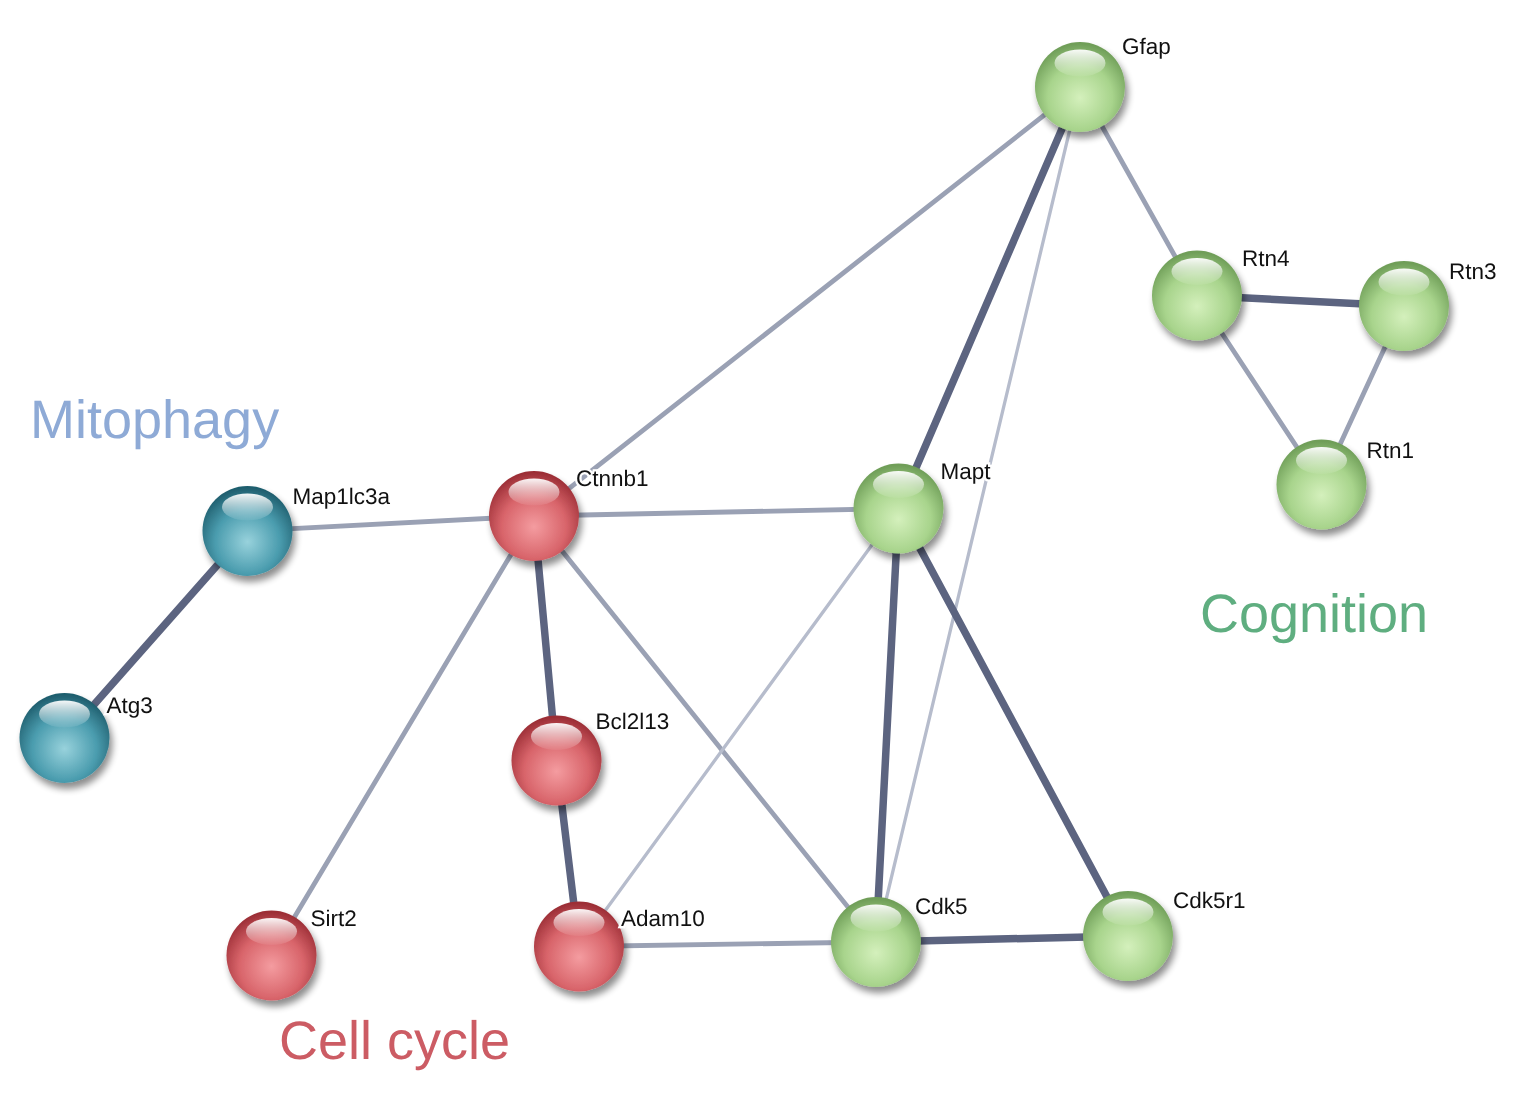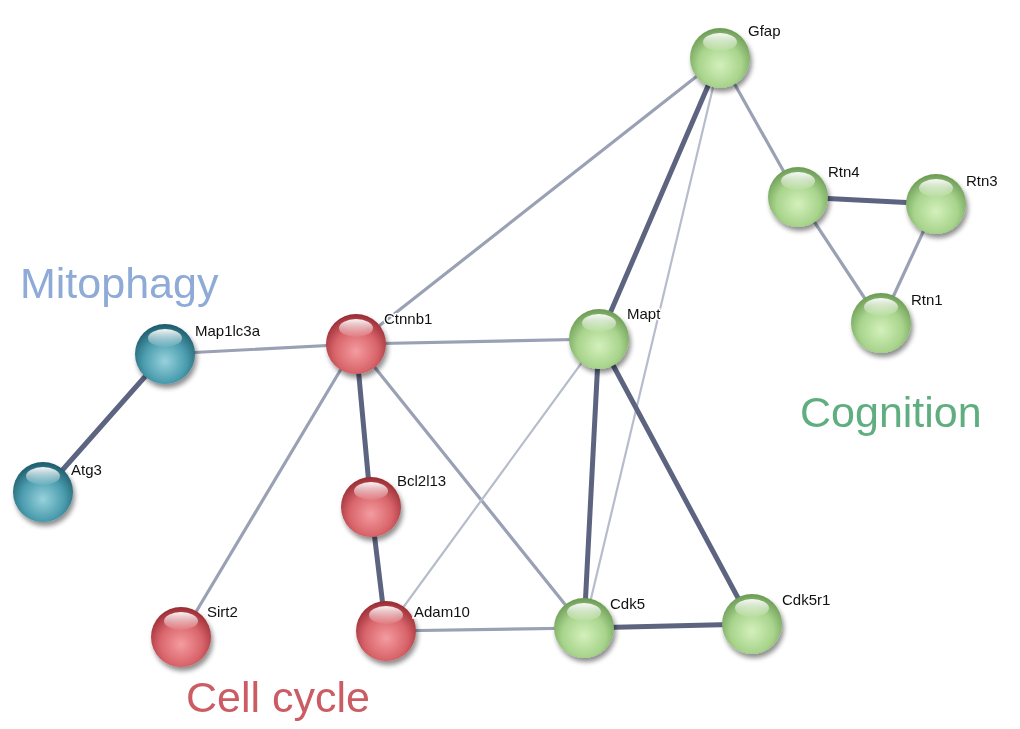--- a/index.html
+++ b/index.html
@@ -1,18 +1,18 @@
 <!DOCTYPE html>
 <html><head>
 <meta charset="utf-8">
 <style>
   html, body { margin:0; padding:0; background:#ffffff; }
   body { width:1020px; height:729px; position:relative; overflow:hidden; font-family:"Liberation Sans", sans-serif; }
   #net { position:absolute; left:0; top:0; width:1020px; height:729px; }
-  .cluster { position:absolute; font-family:"Liberation Sans", sans-serif; font-size:43px; line-height:1; white-space:nowrap; }
+  .cluster { position:absolute; font-family:"Liberation Sans", sans-serif; font-size:36px; line-height:1; white-space:nowrap; }
   #cl-mito { left:20px; top:262px; }
   #cl-cell { left:186px; top:676px; }
   #cl-cog  { left:800px; top:391px;text-align:center; }
   .nlabel { font-family:"Liberation Sans", sans-serif; font-size:15px; fill:#111; }
 </style>
 </head>
 <body>
 
 <svg id="net" xmlns="http://www.w3.org/2000/svg" width="1020" height="729" viewBox="0 0 1020 729">
   <defs>

